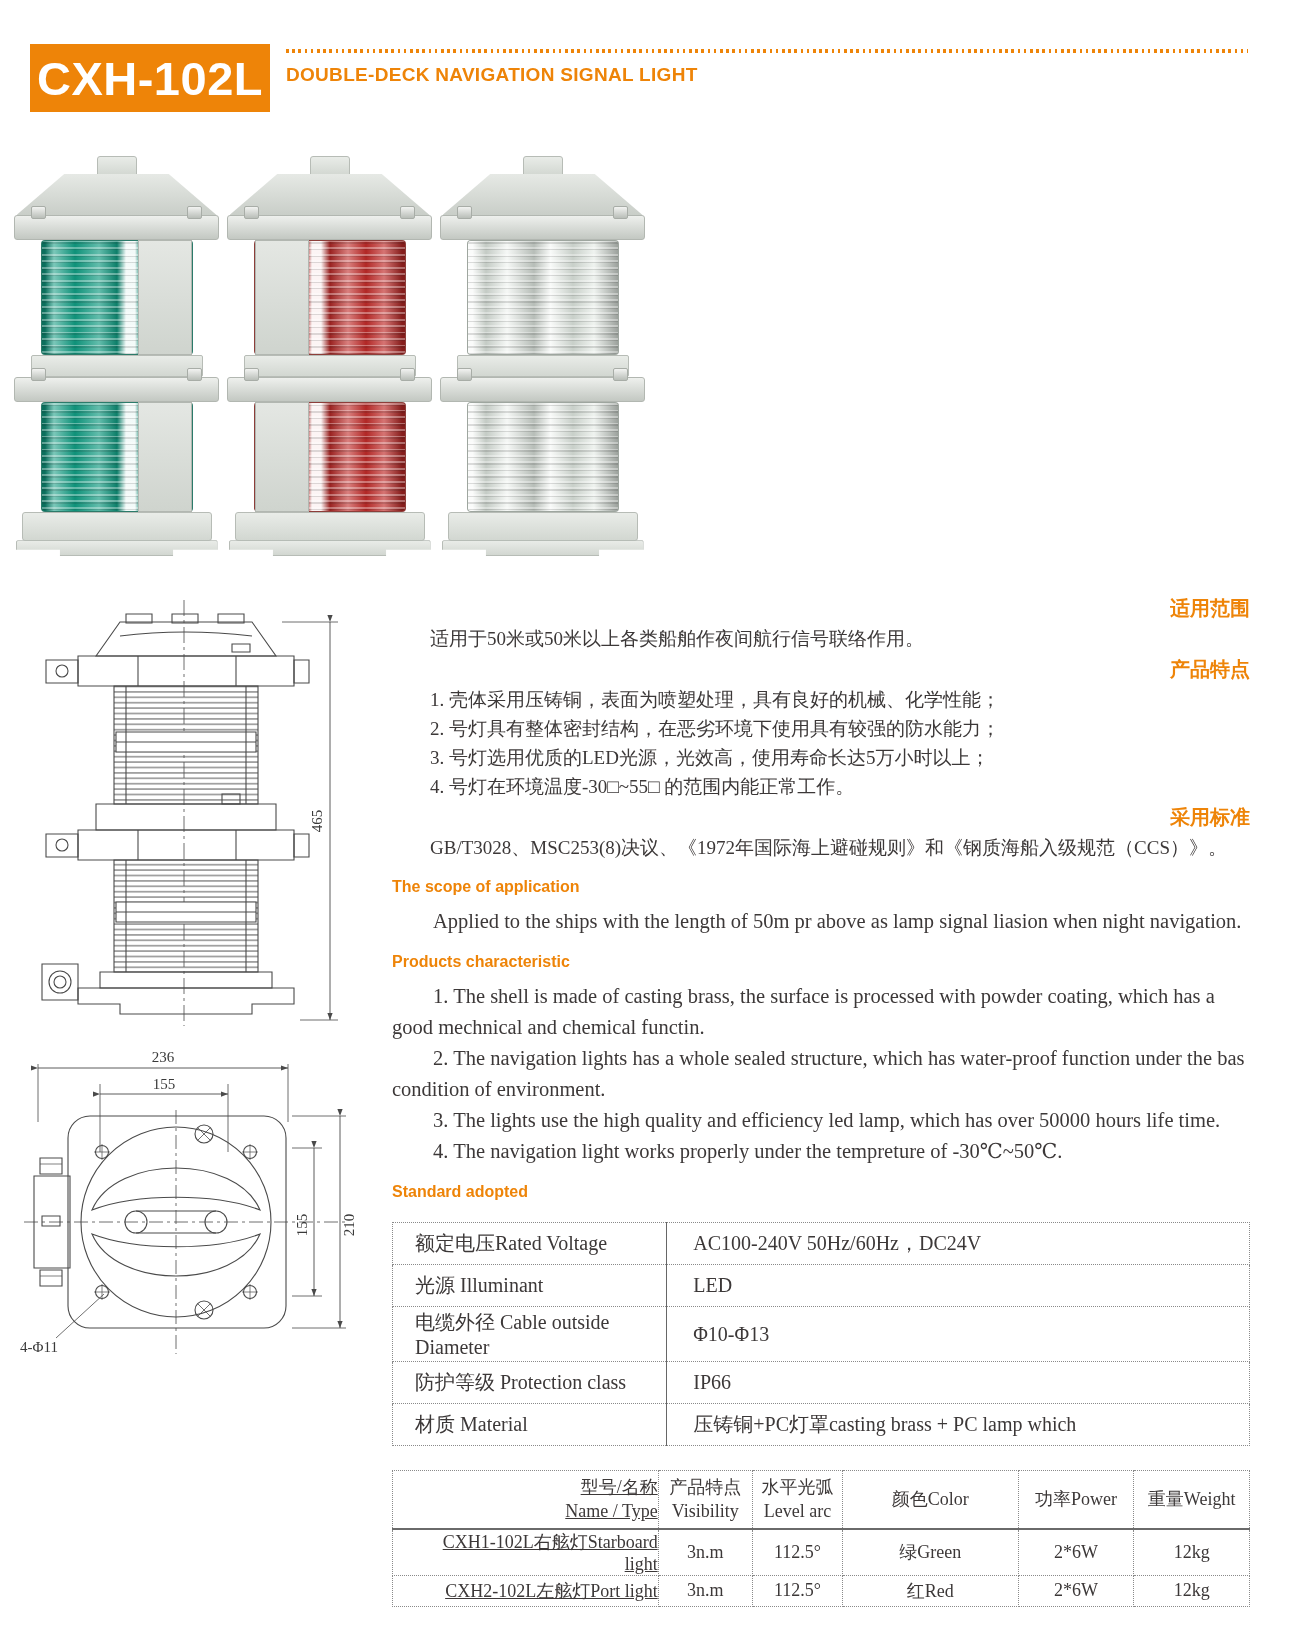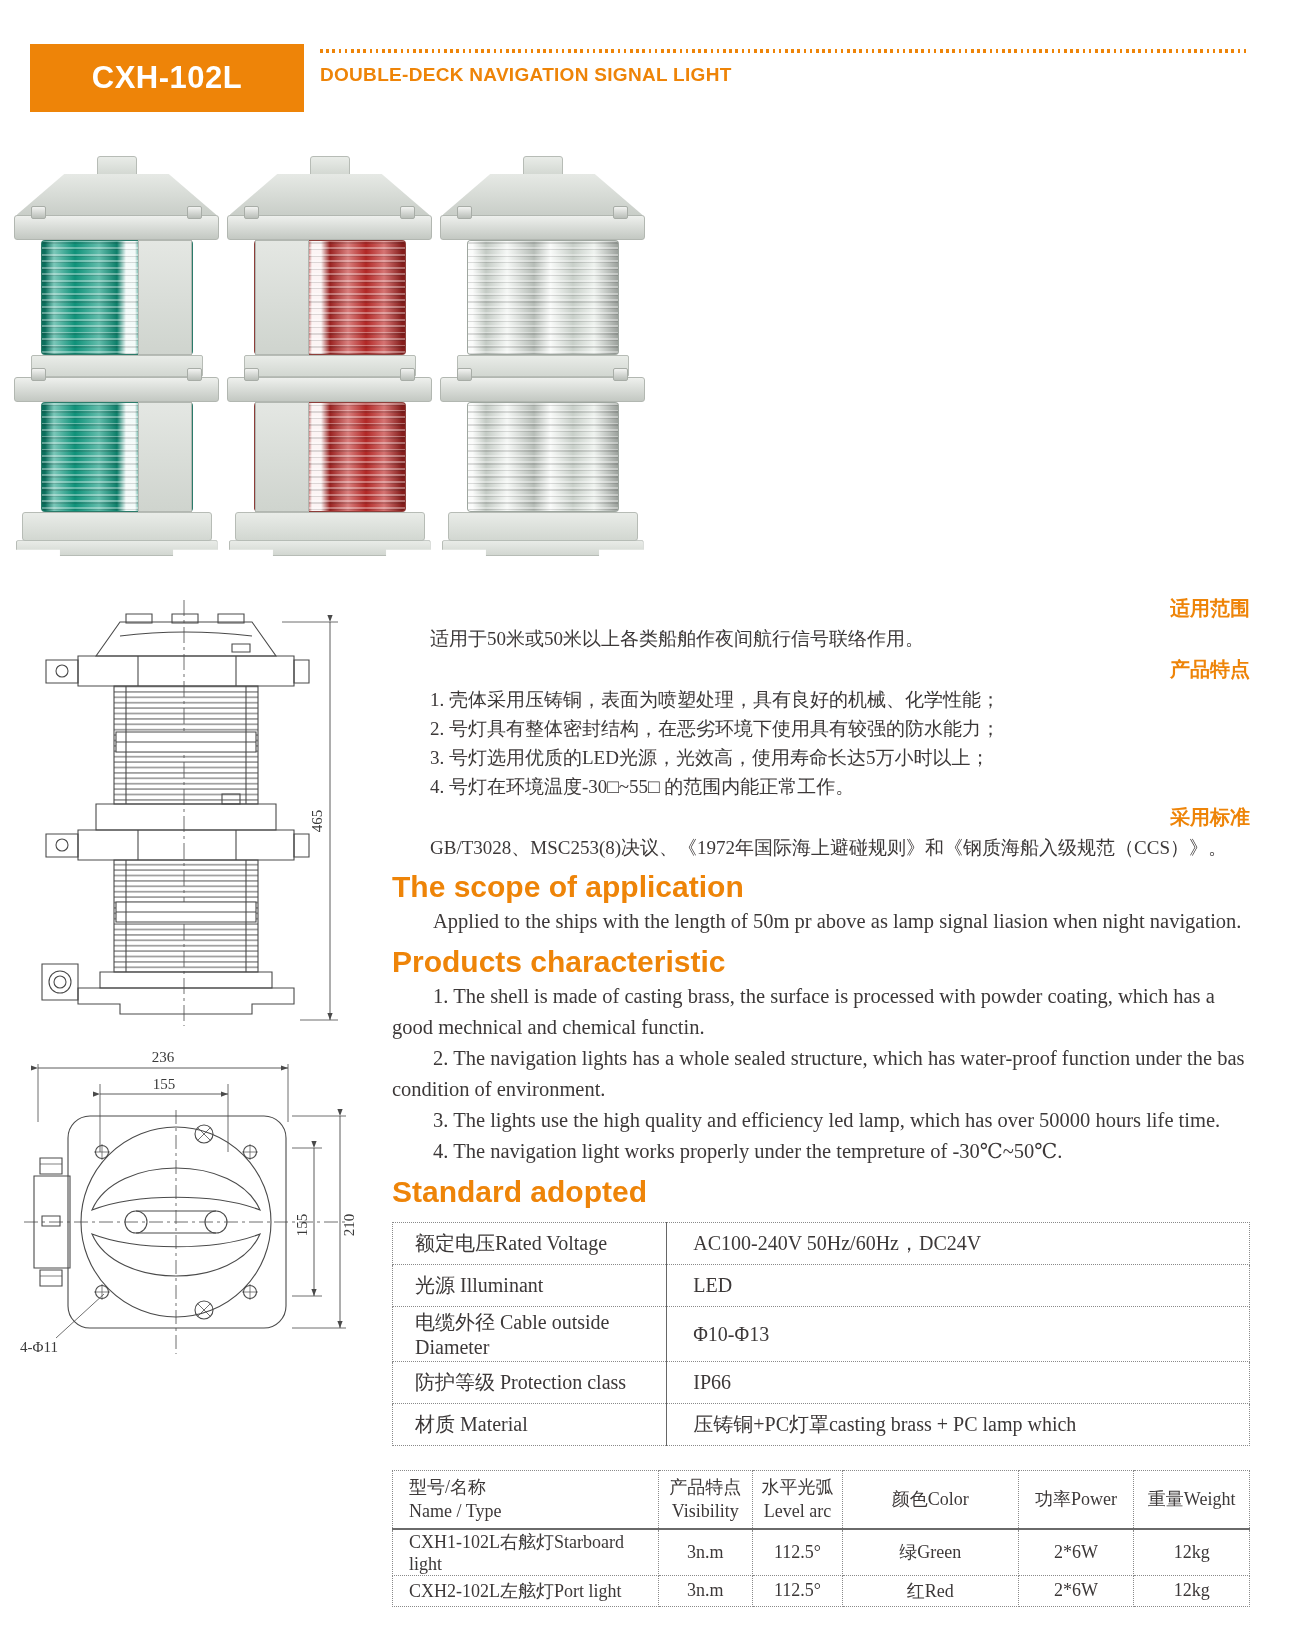--- a/index.html
+++ b/index.html
@@ -3,24 +3,24 @@
 <meta charset="utf-8">
 <style>
   * { margin:0; padding:0; box-sizing:border-box; }
   html,body { background:#ffffff; }
   body { width:1306px; height:1648px; overflow:hidden;
          font-family:"Liberation Serif","DejaVu Serif",serif; color:#3c3838; }
   .page { position:relative; width:1306px; height:1648px; background:#fff; }
 
   
   .hdr { display:flex; align-items:stretch; margin:44px 58px 0 30px; }
-  .logo { background:var(--accent,#EE8408); color:#fff; width:274px; min-height:68px;
+  .logo { background:var(--accent,#EE8408); color:#fff; width:240px; min-height:68px;
           display:flex; align-items:center; justify-content:center;
           font-family:"Liberation Sans","DejaVu Sans",sans-serif;
-          font-weight:bold; font-size:31px; letter-spacing:.5px;
+          font-weight:bold; font-size:47px; letter-spacing:.5px;
           transform-origin:left center; }
   .titles { flex:1; margin-left:16px; font-family:"Liberation Sans","DejaVu Sans",sans-serif; }
   .title-cn { color:var(--accent,#EE8408); font-weight:bold; font-size:27px; line-height:30px; margin-top:-4px;}
   .dotline { height:4px; margin:5px 0 6px 0;
              background-image:repeating-linear-gradient(90deg,var(--accent,#EE8408) 0 2.6px,transparent 2.6px 6.2px); }
   .title-en { color:var(--accent,#EE8408); font-weight:bold; font-size:19px; line-height:32px; letter-spacing:.3px; }
 
   
   .photos { display:flex; gap:8px; margin:44px 0 0 14px; height:402px; }
   .lamp { position:relative; width:205px; height:400px; display:flex; flex-direction:column; align-items:center; }
@@ -62,36 +62,36 @@
   .drawings { width:392px; padding-left:16px; flex:none; }
   .drawings svg { display:block; }
   .dwg line,.dwg path,.dwg rect,.dwg circle,.dwg polygon,.dwg ellipse { vector-effect:non-scaling-stroke; }
   .dim-txt { font-family:"Liberation Serif","DejaVu Serif",serif; font-size:15px; fill:#3a3a3a; }
 
   .main { flex:1; padding-right:56px; }
 
   h3.cnh { font-family:"Liberation Sans","DejaVu Sans",sans-serif; color:var(--accent,#EE8408);
            font-size:20px; font-weight:bold; line-height:26px; margin:3px 0 3px 16px;text-align:right; }
   h3.enh { font-family:"Liberation Sans","DejaVu Sans",sans-serif; color:var(--accent,#EE8408);
-           font-size:30px; font-weight:bold; line-height:28px; margin:11px 0 5px 0; }
+           font-size:16px; font-weight:bold; line-height:28px; margin:11px 0 5px 0; }
   p.cn  { font-size:19px; line-height:29px; text-indent:2em; }
   p.en  { font-size:20.5px; line-height:31px; text-indent:2em; }
 
   
   table.spec { width:100%; border-collapse:collapse; margin-top:16px; }
   table.spec td { border:1px dotted #8a8a8a; height:42px; font-size:20px; padding:2px 8px 2px 22px; }
   table.spec td.lbl { width:32%; border-right:1px solid #666; }
   table.spec td.val { padding-left:26px; }
 
   
   table.types { width:100%; border-collapse:collapse; margin-top:24px; table-layout:fixed; }
   table.types th, table.types td { border:1px dotted #8a8a8a; font-weight:normal; font-size:18px; }
   table.types thead th { height:58px; line-height:24px; border-bottom:2px solid #6a6a6a; }
   table.types tbody td { height:31px; text-align:center; }
-  table.types td.nm, table.types th.nm { text-align:left; padding-left:16px; }
+  table.types td.nm, table.types th.nm { text-align:right; padding-left:16px;text-decoration:underline; }
   .c1{width:31%;} .c2{width:11%;} .c3{width:10.5%;} .c4{width:20.5%;} .c5{width:13.5%;} .c6{width:13.5%;}
 </style>
 </head>
 <body>
 
 <div class="page" style="--accent:#EE8408">
 
   <header class="hdr">
     <div class="logo">CXH-102L</div>
     <div class="titles">

